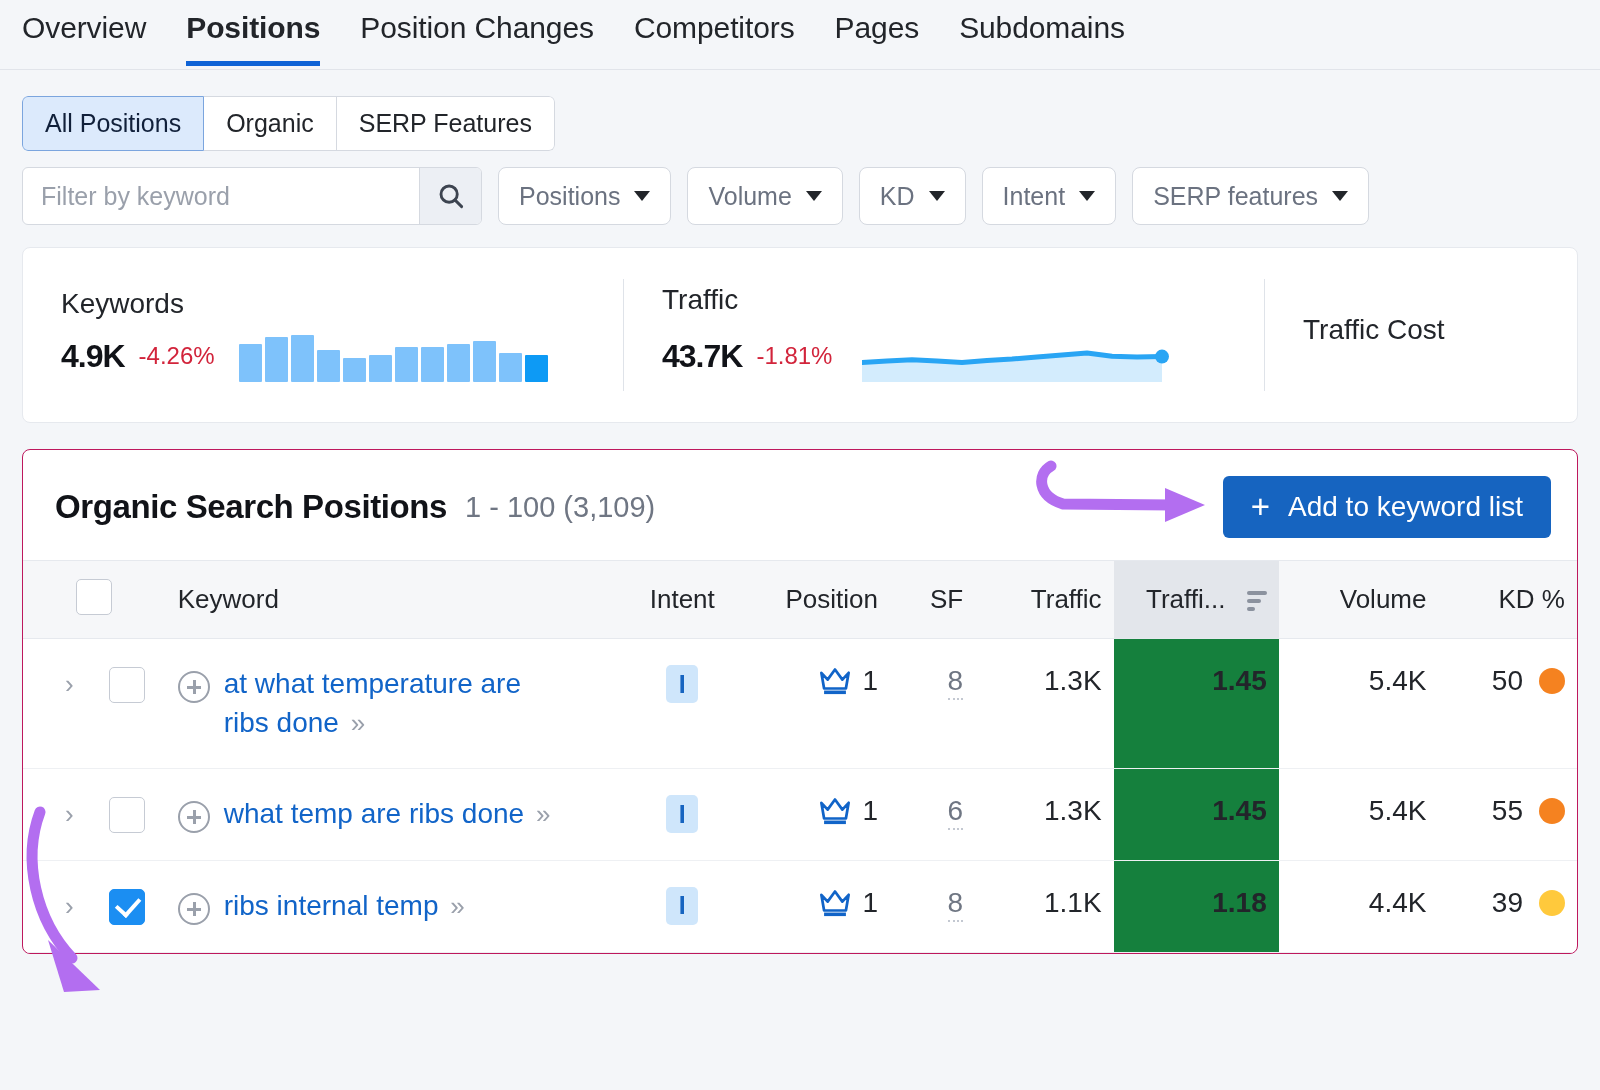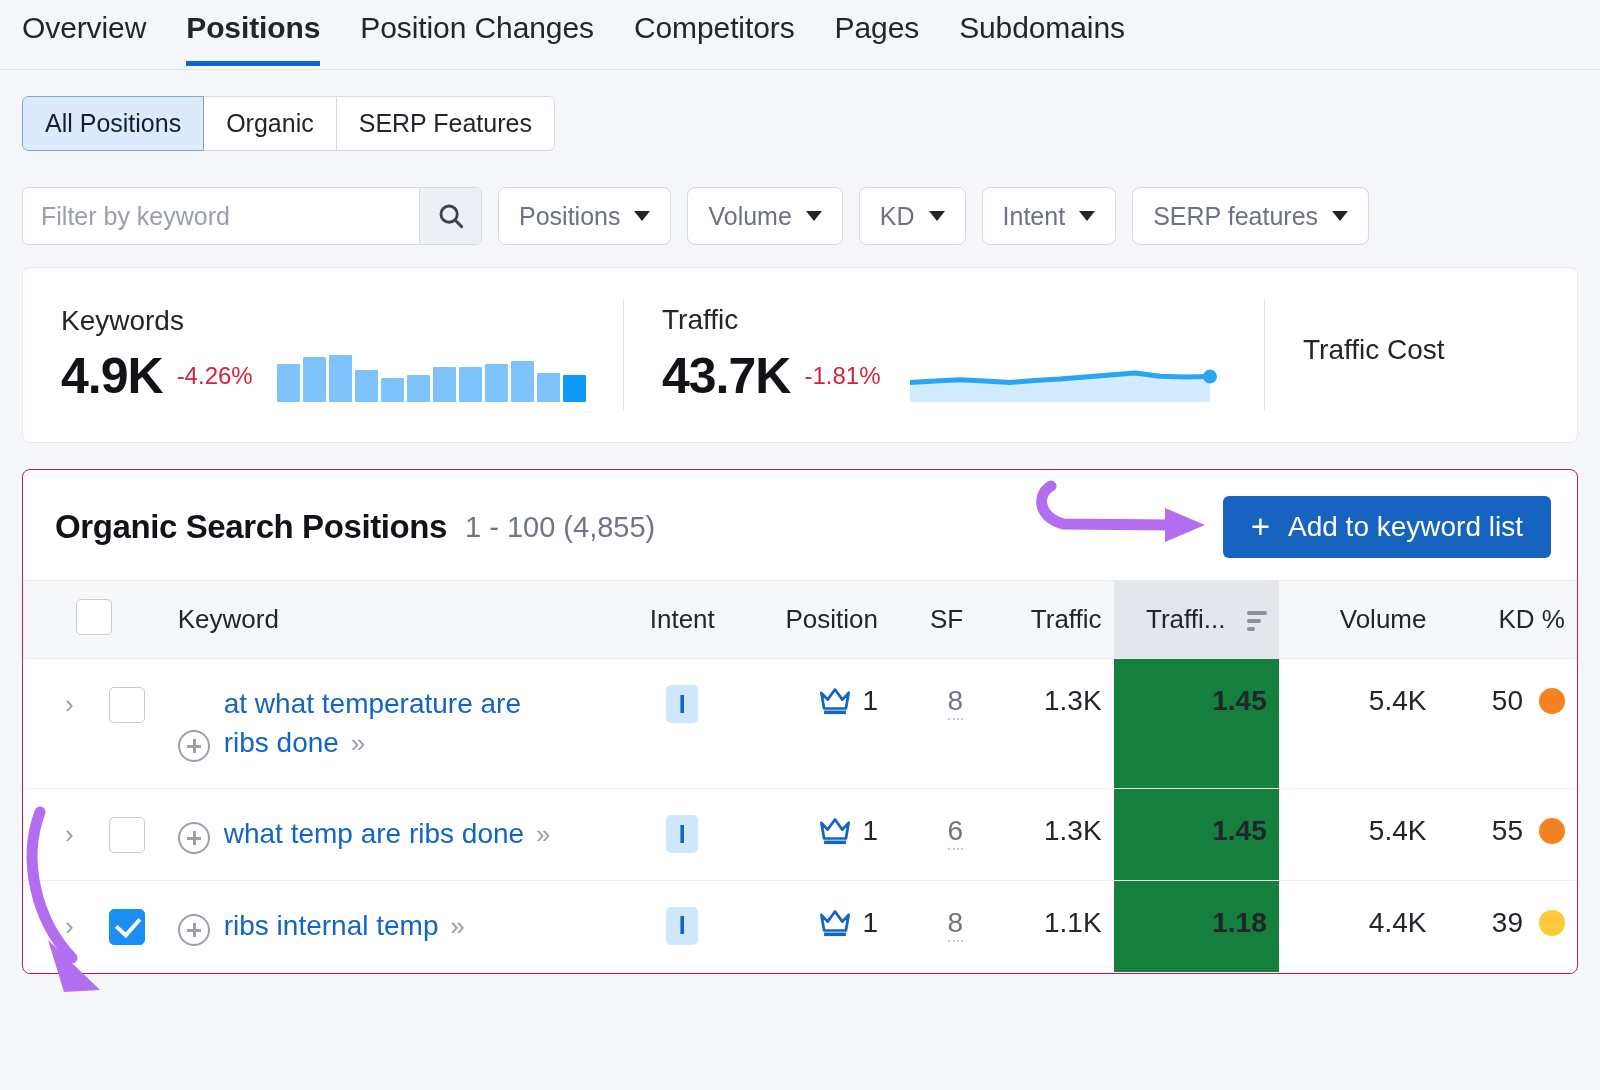--- a/index.html
+++ b/index.html
@@ -37,21 +37,21 @@
 
   
   .toolbar {
     background: #f4f6f9;
     padding: 26px 22px 22px 22px;
   }
   .segmented {
     display: inline-flex;
     border-radius: 6px;
     overflow: hidden;
-    margin-bottom: 36px;
+    margin-bottom: 16px;
   }
   .seg {
     font-size: 25px;
     padding: 12px 22px;
     background: #ffffff;
     border: 1px solid #d5d9e0;
     border-left: none;
     color: #22252a;
     cursor: pointer;
     white-space: nowrap;
@@ -126,21 +126,21 @@
     display: flex;
     align-items: center;
   }
   .metric { display: flex; flex-direction: column; justify-content: center; padding: 0 38px; height: 112px; }
   .metric.m1 { width: 600px; }
   .metric.m2 { width: 640px; }
   .metric.m3 { flex: 1; }
   .divider { width: 1px; height: 112px; background: #dfe3e9; }
   .metric .label { font-size: 28px; color: #22252a; margin-bottom: 10px; }
   .metric .valrow { display: flex; align-items: center; gap: 14px; }
-  .metric .value { font-size: 50px; font-weight: bold; letter-spacing: -1px; }
+  .metric .value { font-size: 32px; font-weight: bold; letter-spacing: -1px; }
   .metric .delta { font-size: 24px; color: #d2243b; }
   .spark-bars { display: flex; align-items: flex-end; gap: 3px; height: 52px; margin-left: 10px; }
   .spark-bars i { width: 23px; background: #7ec2fb; display: block; border-radius: 1px; }
   .spark-bars i.last { background: #0d9af5; }
   .spark-area { margin-left: 16px; }
 
   
   .panel {
     margin: 26px 22px 0 22px;
     background: #fff;
@@ -208,21 +208,21 @@
   tbody td {
     border-bottom: 1px solid #eef0f3;
     font-size: 28px;
     padding: 26px 12px;
     text-align: right;
     vertical-align: top;
     color: #22252a;
   }
   tbody tr td:first-child { padding-left: 0; }
   td.sorted-col { background: #15803d; font-weight: bold; }
-  .kwcell { display: flex; align-items: flex-end; gap: 14px; text-align: left; }
+  .kwcell { display: flex; align-items: flex-start; gap: 14px; text-align: left; }
   .chev {
     color: #9aa0ab;
     font-size: 26px;
     cursor: pointer;
     width: 26px;
     display: inline-block;
     line-height: 1.25;
   }
   .cbox {
     width: 36px; height: 36px;
@@ -385,21 +385,21 @@
 
   <div class="metric m3">
     <div class="label">Traffic Cost</div>
   </div>
 </div>
 
 <div class="panel">
 
   <div class="panel-head">
     <div class="panel-title">Organic Search Positions</div>
-    <div class="panel-range">1 - 100 (4,855)</div>
+    <div class="panel-range">1 - 100 (3,109)</div>
     <div class="spacer"></div>
     <button class="btn-primary">
       <span class="plus">+</span>
       <span>Add to keyword list</span>
     </button>
   </div>
 
   <table>
     <thead>
       <tr>

